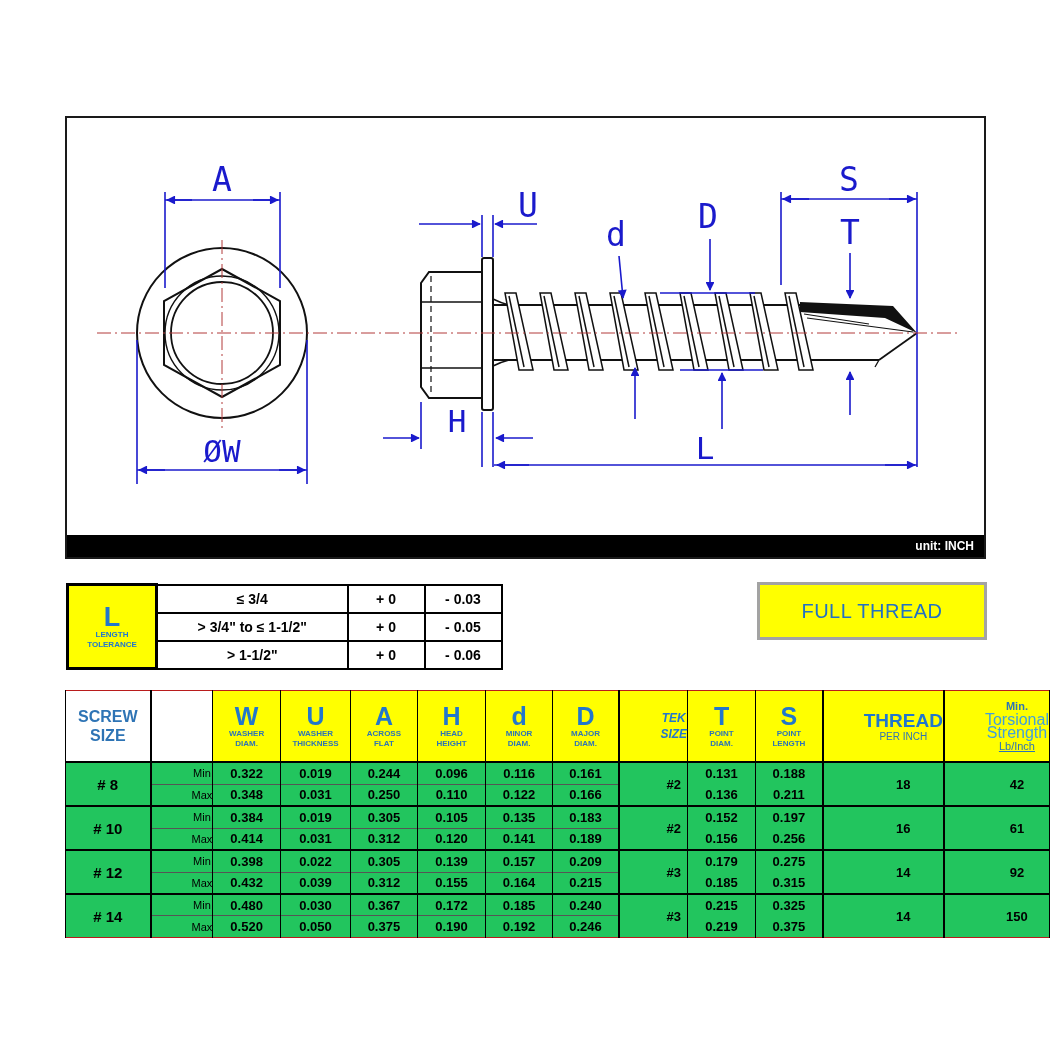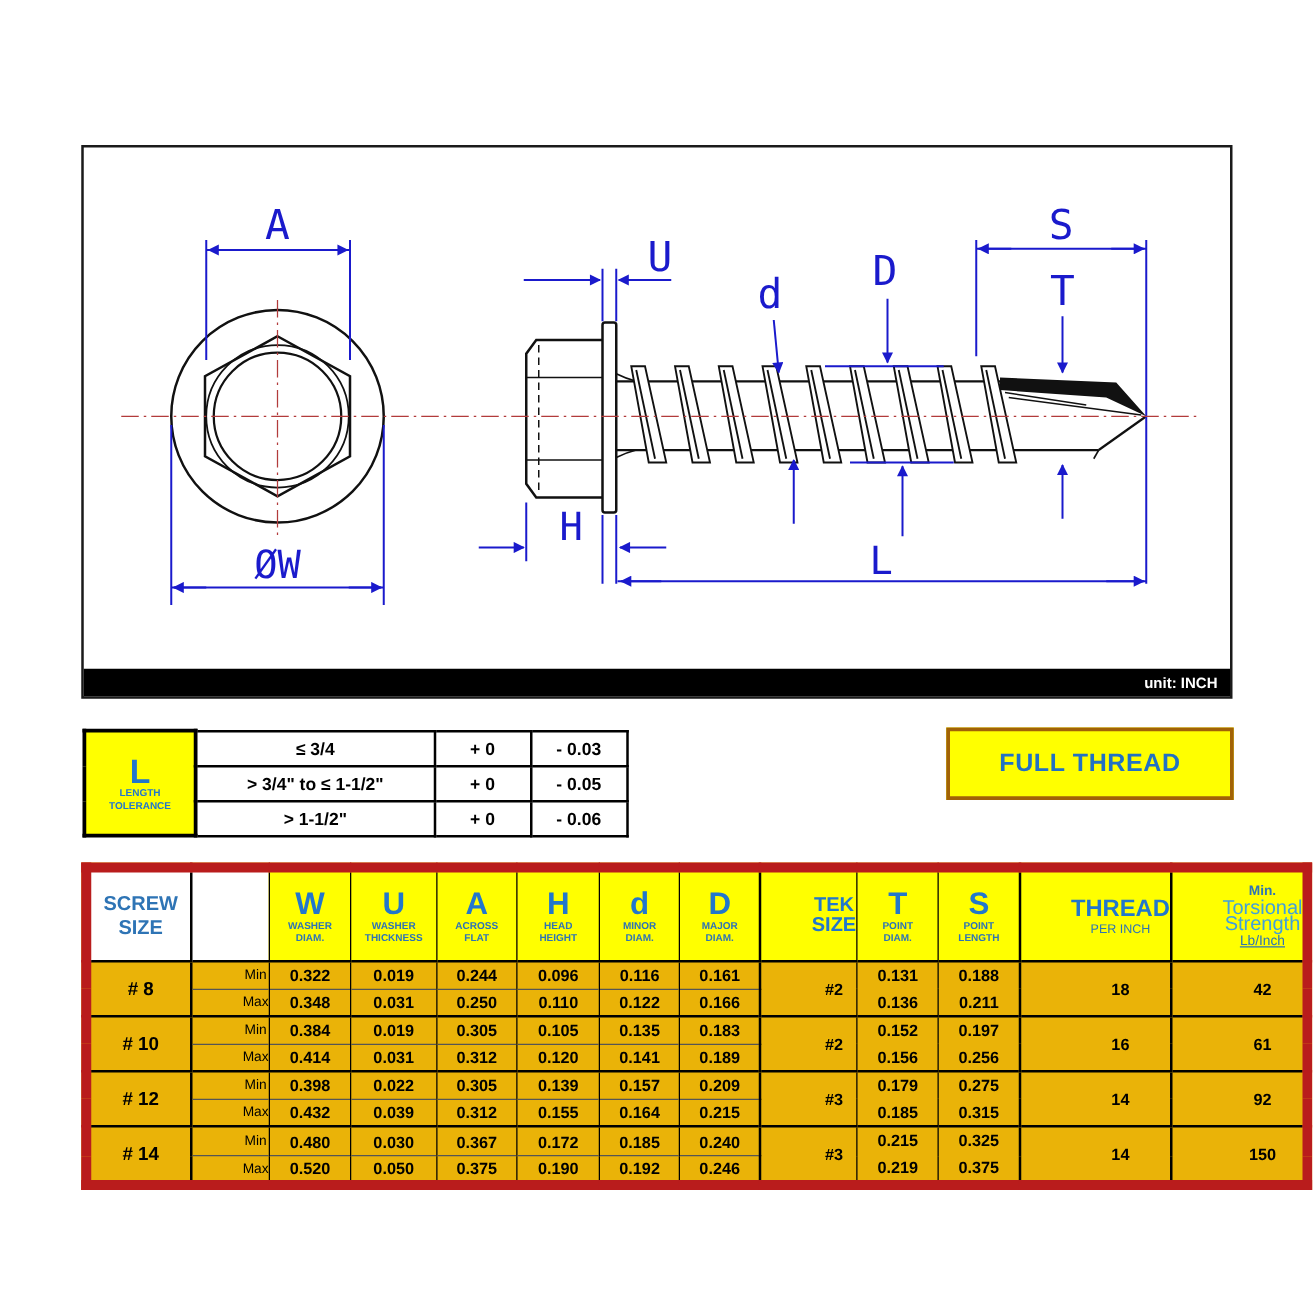--- a/index.html
+++ b/index.html
@@ -19,39 +19,39 @@
              table-layout:fixed;}
   .tol-table td{border:2px solid #000;text-align:center;vertical-align:middle;
                 font-size:14px;font-weight:600;background:#fff;height:26px;padding:0;}
   .tol-table .outer{border:3px solid #000;}
   .tol-cell-sym{background:#ffff00 !important;border-right:3px solid #000 !important;}
   .tol-sym{display:block;font-size:27px;font-weight:bold;color:#2277cc;line-height:26px;}
   .tol-sub{display:block;font-size:8px;font-weight:bold;color:#2277cc;line-height:10px;}
 
   
   .full-thread{position:absolute;left:757px;top:582px;width:230px;height:58px;
-               background:#ffff00;border:3px solid #a16207;box-sizing:border-box;
+               background:#ffff00;border:3px solid #a3a3a3;box-sizing:border-box;
                display:flex;align-items:center;justify-content:center;
-               font-size:20px;font-weight:bold;color:#2271c4;letter-spacing:.5px;}
+               font-size:20px;font-weight:normal;color:#2271c4;letter-spacing:.5px;}
 
   
   .spec-table{position:absolute;left:65px;top:690px;border-collapse:collapse;
-              table-layout:fixed;border:8px solid #b91c1c;background:#eab308;}
+              table-layout:fixed;border:1px solid #b91c1c;background:#22c55e;}
   .spec-table th,.spec-table td{padding:0;text-align:center;vertical-align:middle;
               border-style:solid;border-color:#000;border-width:0 1.5px;}
   .spec-table th{height:70px;border-bottom:2.5px solid #000;background:#ffff00;}
   .spec-table th.white{background:#fff;}
   .spec-table tr.dat{height:21px;}
   .spec-table tr.gtop td{border-top:2.5px solid #000;}
   .spec-table tr.sub td{border-top:1px solid #555;}
   .spec-table .thickL{border-left-width:2.5px;padding-left:40px;}
   .hd-screw{font-size:16px;font-weight:bold;color:#2e74b5;line-height:19px;}
   .hd-sym{display:block;font-size:25px;font-weight:bold;color:#2277cc;line-height:26px;}
   .hd-sub{display:block;font-size:8px;font-weight:bold;color:#2e74b5;line-height:10px;}
-  .hd-tek{display:block;font-size:16px;font-weight:bold;color:#2277cc;line-height:16px;}
+  .hd-tek{display:block;font-size:12px;font-weight:bold;color:#2277cc;line-height:16px;font-style:italic;}
   .hd-thread{display:block;font-size:19px;font-weight:bold;color:#2277cc;line-height:21px;}
   .hd-perinch{display:block;font-size:10px;font-weight:normal;color:#2e74b5;line-height:11px;}
   .hd-tors1{display:block;font-size:11px;font-weight:bold;color:#2e74b5;line-height:13px;}
   .hd-tors2{display:block;font-size:16px;font-weight:normal;color:#41a0dc;line-height:13px;}
   .hd-tors4{display:block;font-size:11px;font-weight:normal;color:#2e74b5;line-height:14px;
             text-decoration:underline;}
   .v{font-size:13px;font-weight:bold;color:#000;}
   .mm{font-size:11px;font-weight:normal;color:#000;margin-top:46px;}
   .sizelab{font-size:15px;font-weight:bold;color:#000;}
   .stack2 div{height:21px;line-height:21px;}

